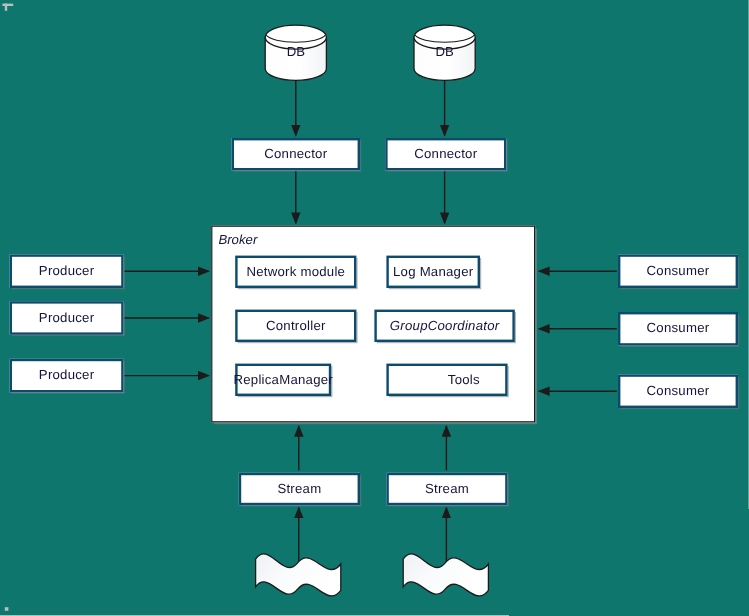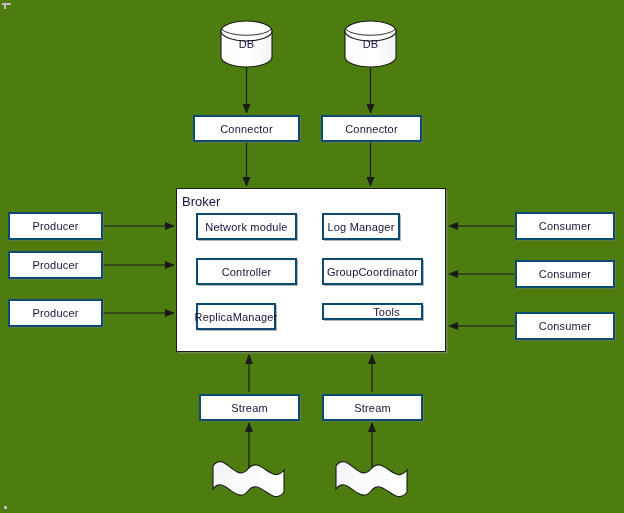--- a/index.html
+++ b/index.html
@@ -7,21 +7,21 @@
     padding: 0;
     background: #ffffff;
   }
   body {
     font-family: "Liberation Sans", sans-serif;
   }
   #canvas {
     position: relative;
     width: 624px;
     height: 513px;
-    background: #4d7c0f;
+    background: #0f766e;
     overflow: hidden;
   }
   #svg-layer {
     position: absolute;
     left: 0;
     top: 0;
     width: 624px;
     height: 513px;
   }
   .node {
@@ -41,22 +41,23 @@
     position: absolute;
     box-sizing: border-box;
     background: #ffffff;
     border: 1px solid #1b1b1b;
     box-shadow: 2px 2px 0 -0.5px rgba(150,150,150,0.5);
   }
   .broker-label {
     position: absolute;
     left: 182px;
     top: 194px;
-    font-size: 13px;
+    font-size: 11px;
     color: #14143c;
+    font-style: italic;
   }
   .db-label {
     position: absolute;
     font-size: 11px;
     color: #14143c;
     text-align: center;
   }
   .corner-mark {
     position: absolute;
     background: #bdbdbd;
@@ -130,22 +131,22 @@
   <div class="node" style="left:321px; top:115px; width:101px; height:27px;">Connector</div>
 
   <div class="broker-frame" style="left:176px; top:188px; width:270px; height:164px;"></div>
   <div class="broker-label">Broker</div>
 
   <div class="node" style="left:196px; top:258px; width:101px; height:27px;">Controller</div>
   <div class="node" style="left:196px; top:213px; width:101px; height:27px;">Network module</div>
   <div class="node" style="left:196px; top:303px; width:80px; height:27px;">ReplicaManager</div>
 
   <div class="node" style="left:322px; top:213px; width:78px; height:27px;">Log Manager</div>
-  <div class="node" style="left:322px; top:258px; width:101px; height:27px;">GroupCoordinator</div>
-  <div class="node" style="left:322px; top:303px; width:101px; height:17px;padding-left:28px;">Tools</div>
+  <div class="node" style="left:312px; top:258px; width:117px; height:27px;font-style:italic;">GroupCoordinator</div>
+  <div class="node" style="left:322px; top:303px; width:101px; height:27px;padding-left:28px;">Tools</div>
 
   <div class="node" style="left:8px; top:212px; width:95px; height:28px;">Producer</div>
   <div class="node" style="left:8px; top:251px; width:95px; height:28px;">Producer</div>
   <div class="node" style="left:8px; top:299px; width:95px; height:28px;">Producer</div>
 
   <div class="node" style="left:515px; top:212px; width:100px; height:28px;">Consumer</div>
   <div class="node" style="left:515px; top:260px; width:100px; height:28px;">Consumer</div>
   <div class="node" style="left:515px; top:312px; width:100px; height:28px;">Consumer</div>
 
   <div class="node" style="left:199px; top:394px; width:101px; height:27px;">Stream</div>

